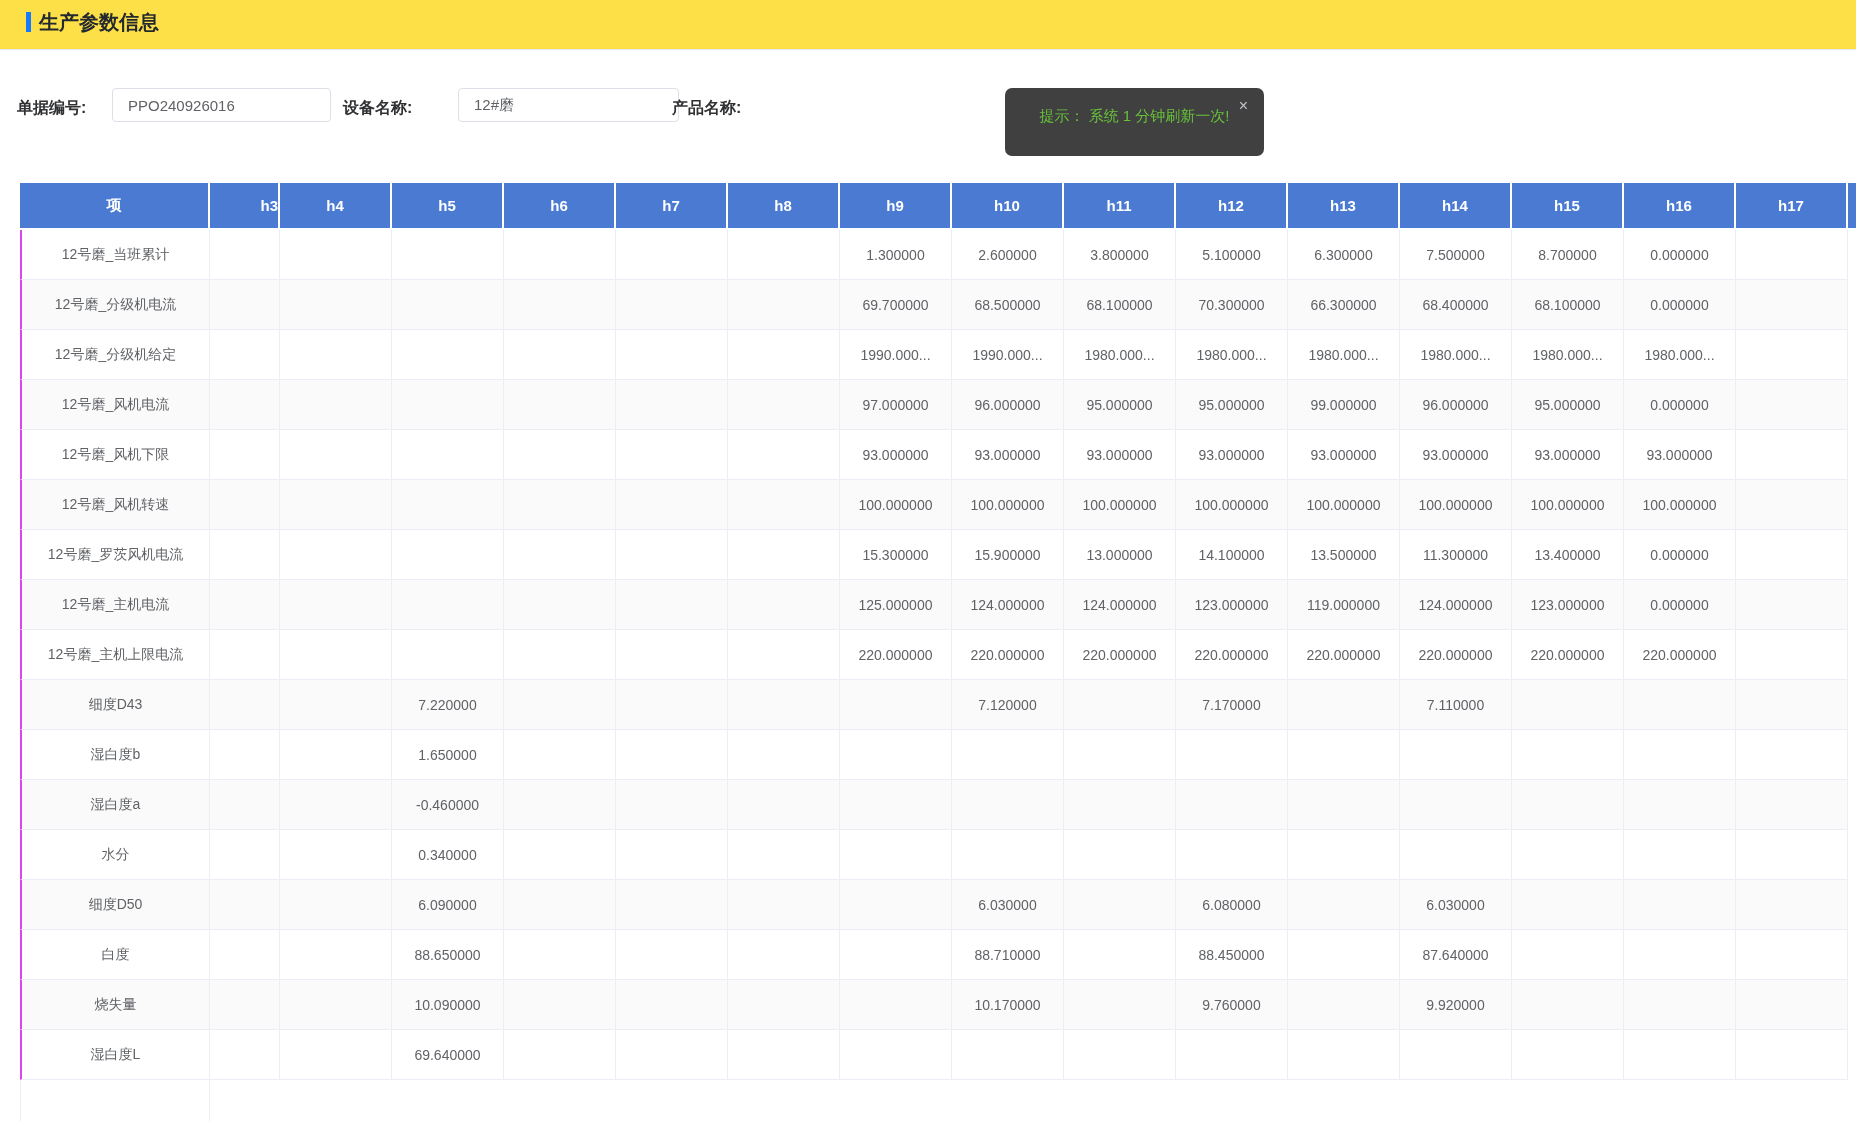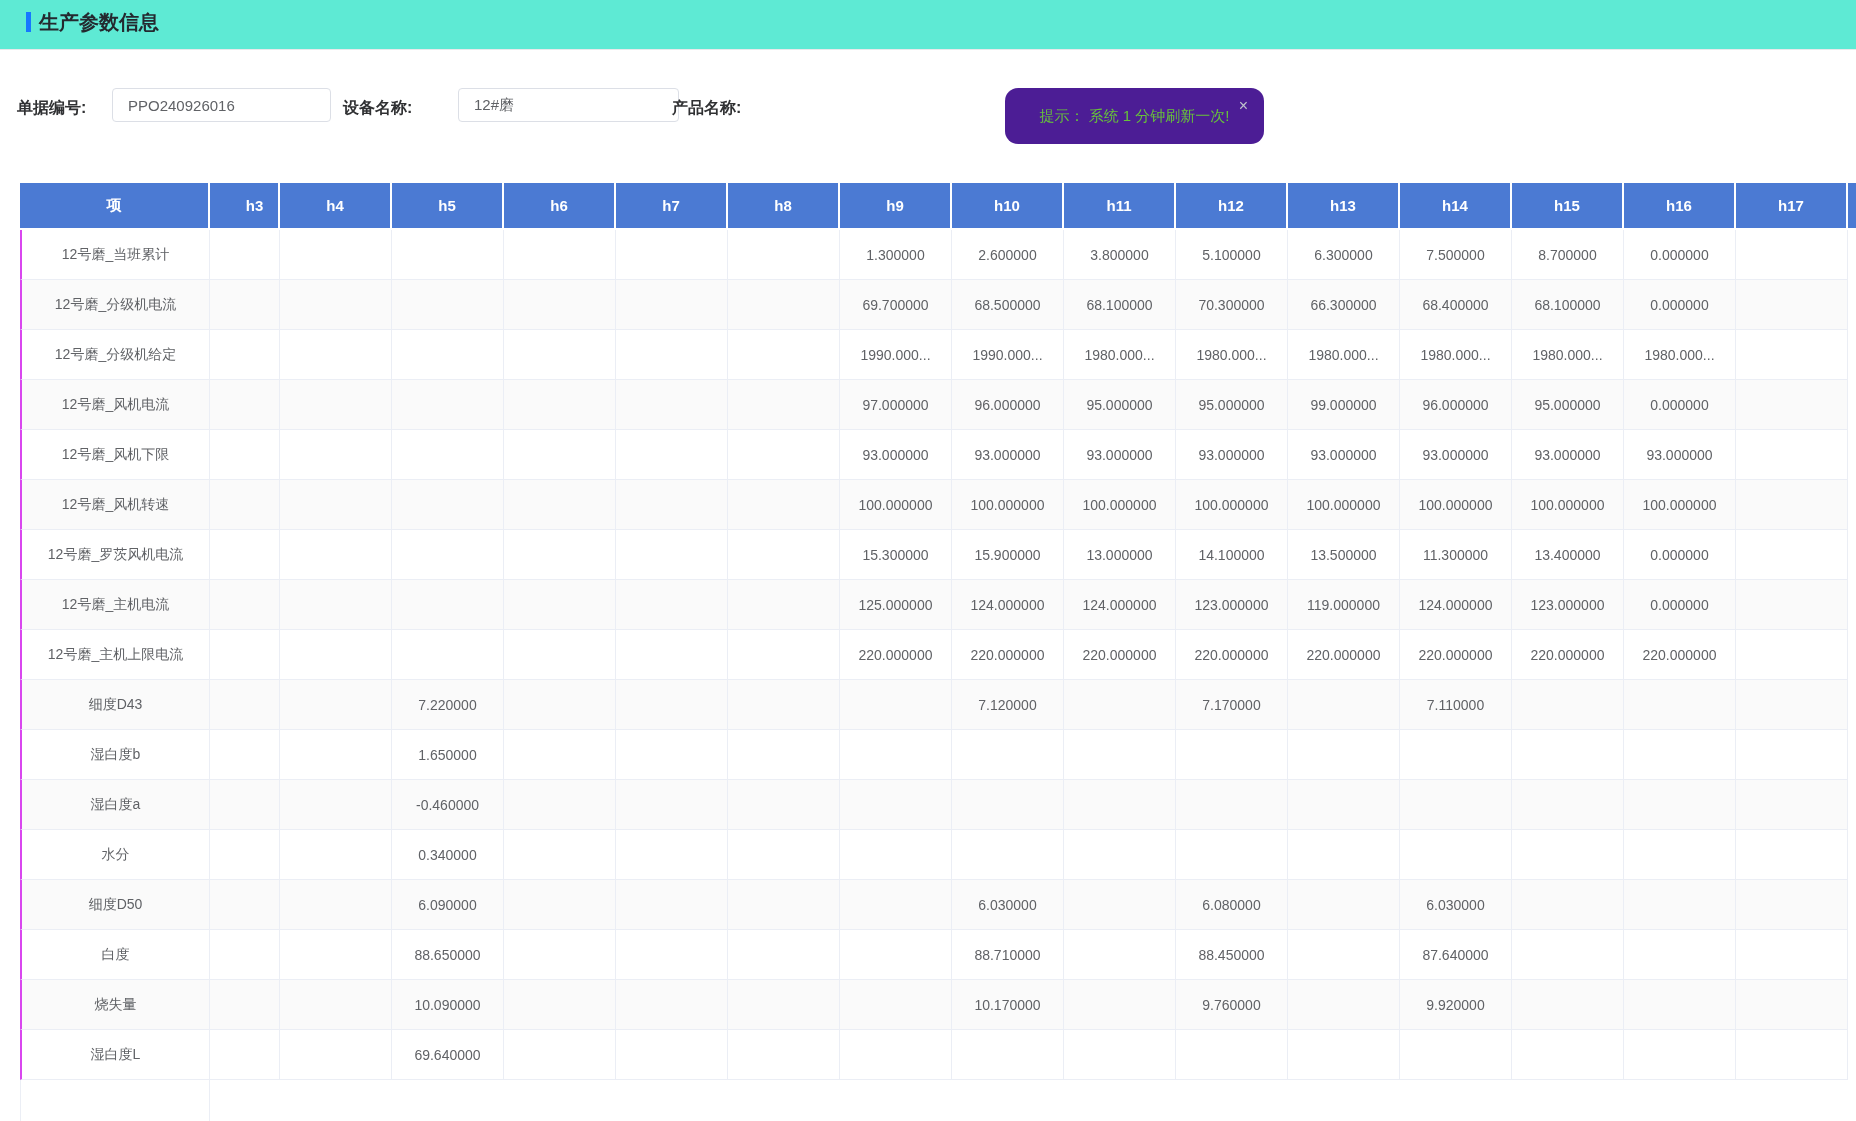--- a/index.html
+++ b/index.html
@@ -1,49 +1,49 @@
 <!DOCTYPE html>
 <html><head>
 <meta charset="utf-8">
 <style>
   * { margin:0; padding:0; box-sizing:border-box; }
   html,body { width:1856px; height:1121px; background:#ffffff; overflow:hidden;
               font-family:"Liberation Sans","DejaVu Sans",sans-serif; }
 
   
   .page-header { position:absolute; left:0; top:0; width:1856px; height:50px;
-                 background:#5eead4; border-bottom:1px solid #e9e9eb; }
+                 background:#fde047; border-bottom:1px solid #e9e9eb; }
   .accent-bar { position:absolute; left:26px; top:12px; width:5px; height:20px; background:#1677ff; }
   .page-title { position:absolute; left:39px; top:9px; font-size:20px; font-weight:700; color:#24292f; }
 
   
   .form-row { position:absolute; left:0; top:88px; width:1856px; height:56px;padding-left:16px; }
   .field-label { position:absolute; top:0; height:40px; line-height:40px;
                  font-size:16px; font-weight:700; color:#303133; }
   .text-input { position:absolute; top:0; height:34px; border:1px solid #dcdfe6; border-radius:4px;
                 padding:0 15px; font-size:15px; color:#606266; outline:none; background:#fff;
                 font-family:"Liberation Sans","DejaVu Sans",sans-serif; }
   #lab1 { left:17px; }  #inp1 { left:112px; width:219px; }
   #lab2 { left:343px; } #inp2 { left:458px; width:221px; }
   #lab3 { left:672px; } #inp3 { left:764px; width:221px; }
 
-  .alert { position:absolute; left:1005px; top:0; width:259px; height:56px;
-           background:#4c1d95; border-radius:13px; }
+  .alert { position:absolute; left:1005px; top:0; width:259px; height:68px;
+           background:#404040; border-radius:7px; }
   .alert-text { display:block; text-align:center; line-height:56px; font-size:15px; color:#67c23a; }
   .alert-close { position:absolute; top:10px; right:16px; font-size:16px; line-height:16px;
                  color:#c0c4cc; cursor:pointer; }
 
   
   .table-wrap { position:absolute; left:20px; top:183px; width:1836px; height:938px; overflow:hidden; }
   table { border-collapse:separate; border-spacing:0; table-layout:fixed; width:1887px; }
   th { height:47px; background:#4b7ad3; color:#ffffff; font-size:15px; font-weight:700;
        text-align:center; border-right:2px solid #ffffff; border-bottom:2px solid #ffffff;
        overflow:hidden; white-space:nowrap; }
   th:last-child { border-right:none; }
-  th.col-h3 { text-align:center; padding-left:21px; }
+  th.col-h3 { text-align:right; padding-left:21px; }
   td { height:50px; border-right:1px solid #ebeef5; border-bottom:1px solid #ebeef5;
        text-align:center; font-size:14px; color:#606266; background:#ffffff;
        overflow:hidden; white-space:nowrap; }
   td:first-child { border-left:2px solid #d946ef; }
   td:last-child { border-right:none; border-bottom:none; }
   tr:nth-child(even) td { background:#fafafa; }
   tr:nth-child(even) td:last-child { background:#ffffff; }
   .stub-cell { position:absolute; left:0; top:897px; width:190px; height:60px;
                border-left:1px solid #ebeef5; border-right:1px solid #ebeef5; background:#fff; }
 </style>

